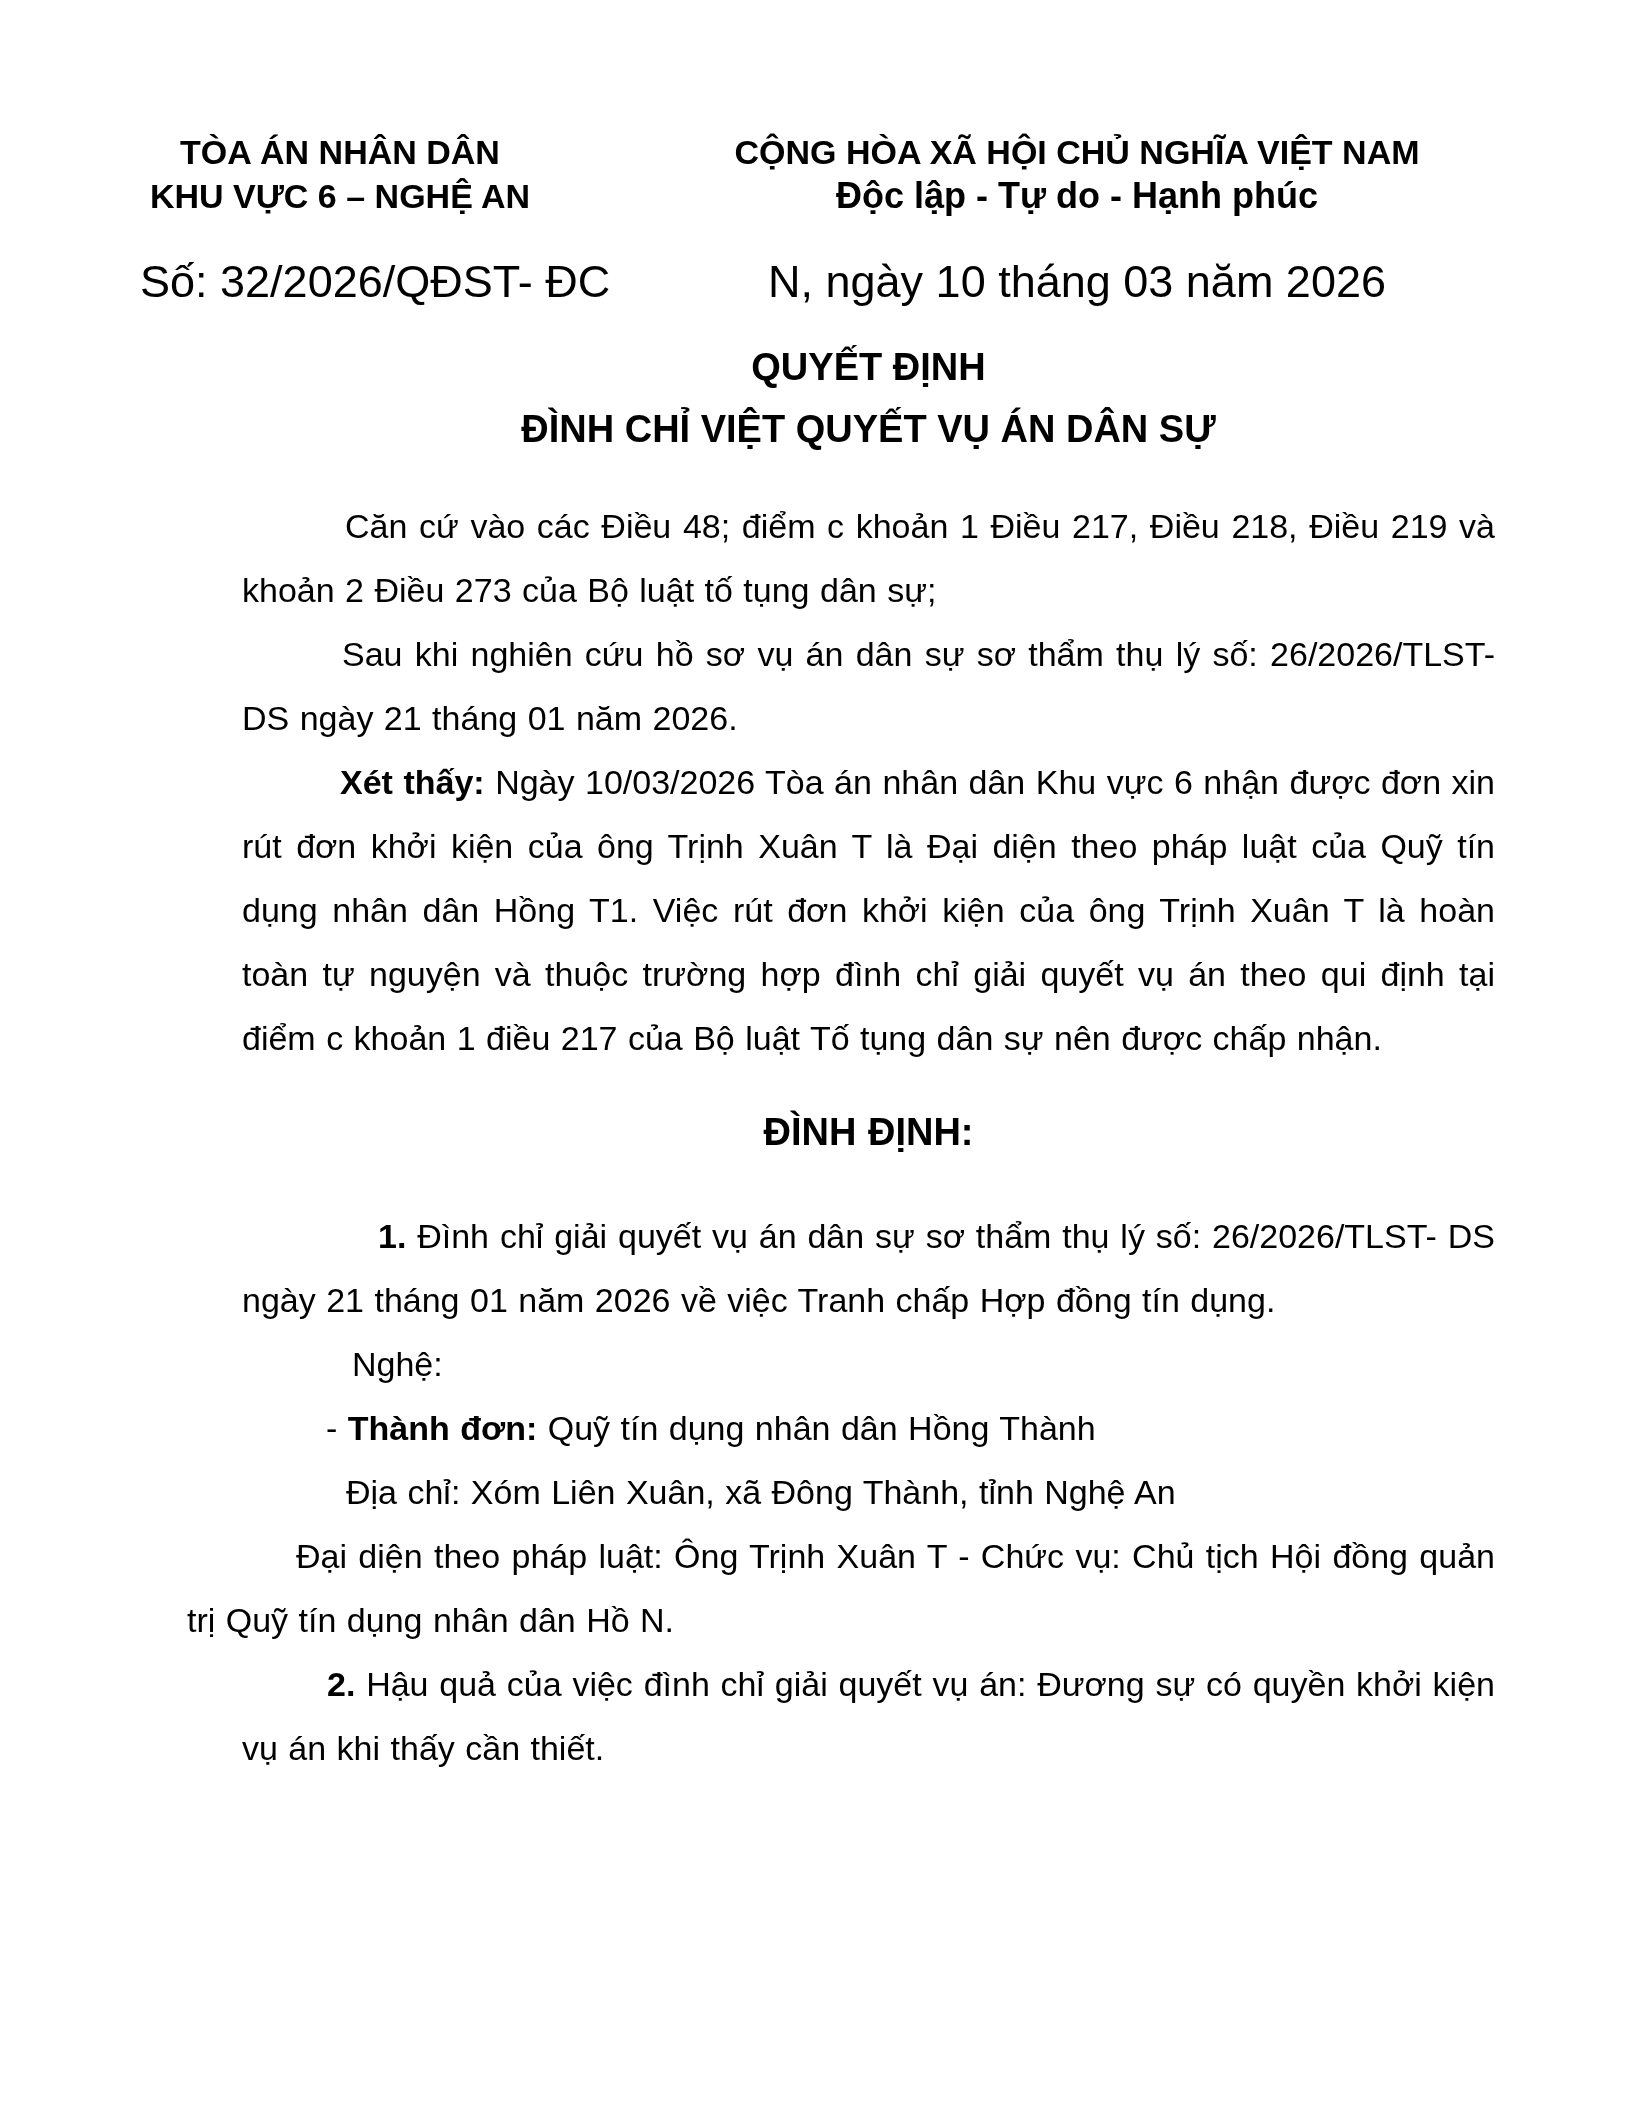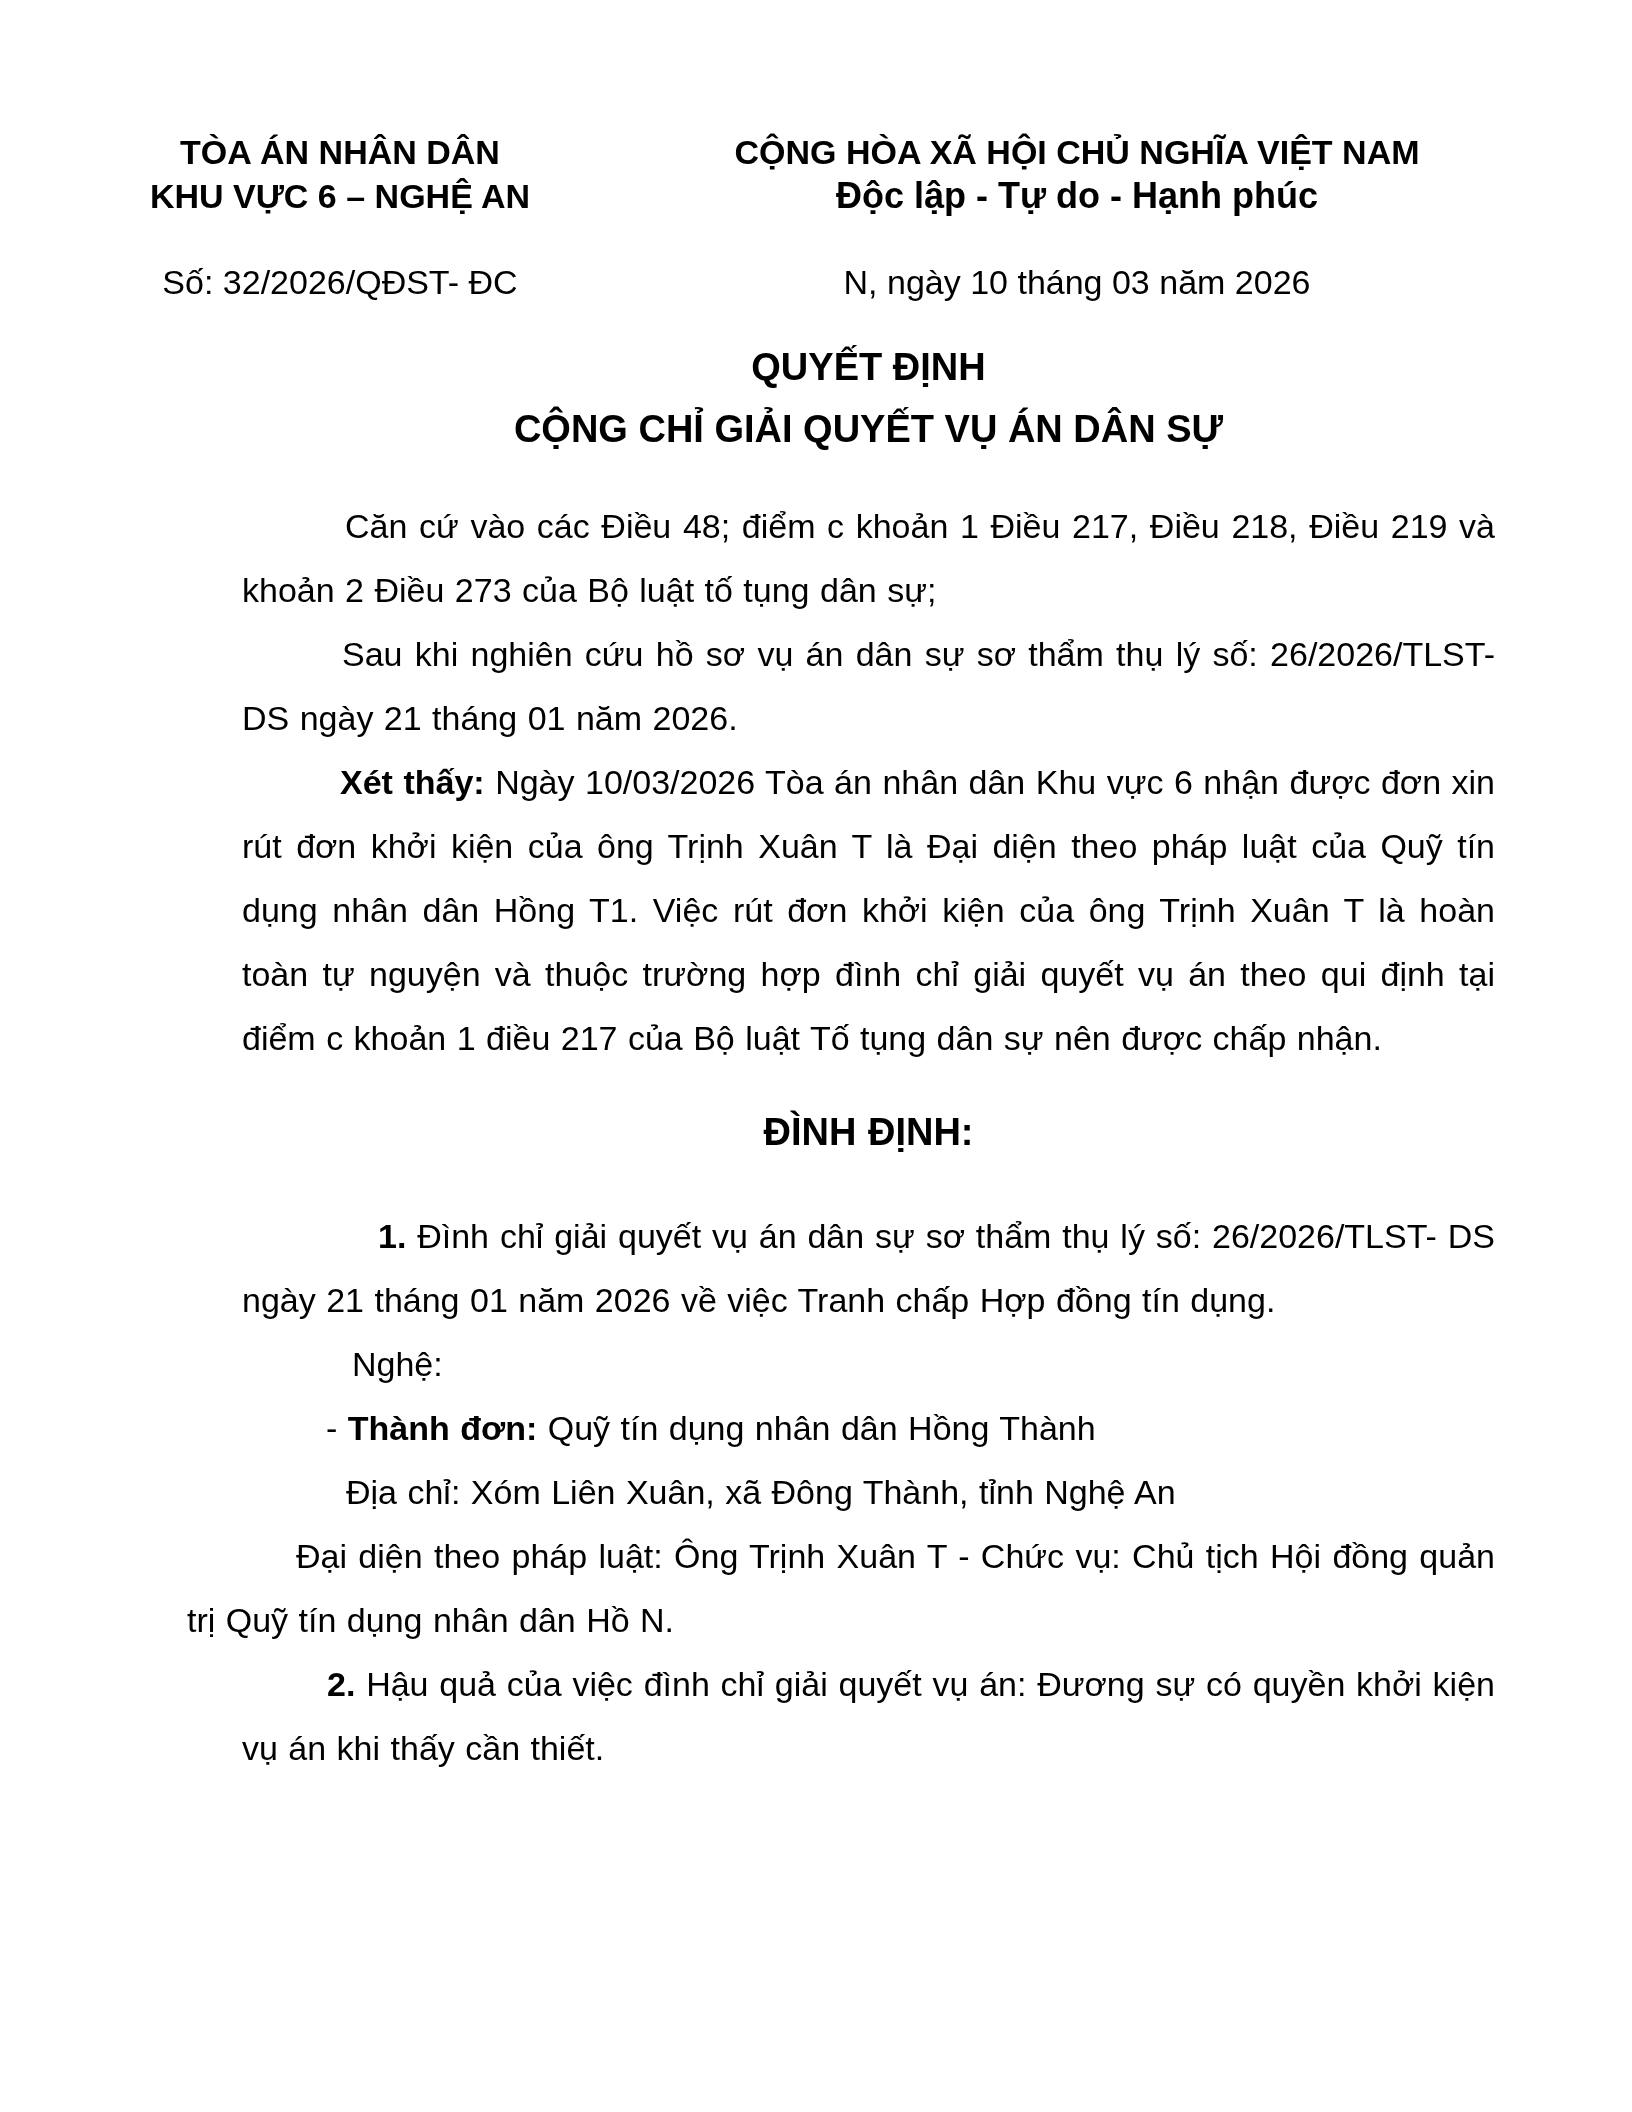--- a/index.html
+++ b/index.html
@@ -16,21 +16,21 @@
   
   .header-row {
     display: flex;
     justify-content: space-between;
     padding: 130px 174px 0 140px;
   }
   .hdr-left  { width: 400px; text-align: center; }
   .hdr-right { width: 762px; text-align: center; }
   .hdr-bold  { font-weight: bold; font-size: 34px; line-height: 44px; white-space: nowrap; }
   .motto     { font-weight: bold; font-size: 36px; line-height: 44px; white-space: nowrap; }
-  .hdr-plain { font-size: 34px; line-height: 44px; margin-top: 42px; white-space: nowrap; }
+  .hdr-plain { font-size: 45px; line-height: 44px; margin-top: 42px; white-space: nowrap; }
   
   .title-block {
     margin-top: 32px;
     padding: 0 137px 0 242px;
     text-align: center;
   }
   .title-line { font-weight: bold; font-size: 38px; line-height: 62px; }
   
   .body-block {
     margin-top: 34px;
@@ -73,21 +73,21 @@
     </div>
     <div class="hdr-right">
       <div class="hdr-bold">CỘNG HÒA XÃ HỘI CHỦ NGHĨA VIỆT NAM</div>
       <div class="motto">Độc lập - Tự do - Hạnh phúc</div>
       <div class="hdr-plain">N, ngày 10 tháng 03 năm 2026</div>
     </div>
   </div>
 
   <div class="title-block">
     <div class="title-line">QUYẾT ĐỊNH</div>
-    <div class="title-line">CỘNG CHỈ GIẢI QUYẾT VỤ ÁN DÂN SỰ</div>
+    <div class="title-line">ĐÌNH CHỈ VIỆT QUYẾT VỤ ÁN DÂN SỰ</div>
   </div>
 
   <div class="body-block">
 
     <p class="para ind-103"><span>Căn cứ vào các Điều 48; điểm c khoản 1 Điều 217, Điều 218, Điều 219 và khoản 2 Điều 273 của Bộ luật tố tụng dân sự;</span></p>
 
     <p class="para ind-100"><span>Sau khi nghiên cứu hồ sơ vụ án dân sự sơ thẩm thụ lý số: 26/2026/TLST- DS ngày 21 tháng 01 năm 2026.</span></p>
 
     <p class="para ind-98"><span class="lead">Xét thấy:</span><span> Ngày 10/03/2026 Tòa án nhân dân Khu vực 6 nhận được đơn xin rút đơn khởi kiện của ông Trịnh Xuân T là Đại diện theo pháp luật của Quỹ tín dụng nhân dân Hồng T1. Việc rút đơn khởi kiện của ông Trịnh Xuân T là hoàn toàn tự nguyện và thuộc trường hợp đình chỉ giải quyết vụ án theo qui định tại điểm c khoản 1 điều 217 của Bộ luật Tố tụng dân sự nên được chấp nhận.</span></p>
 

